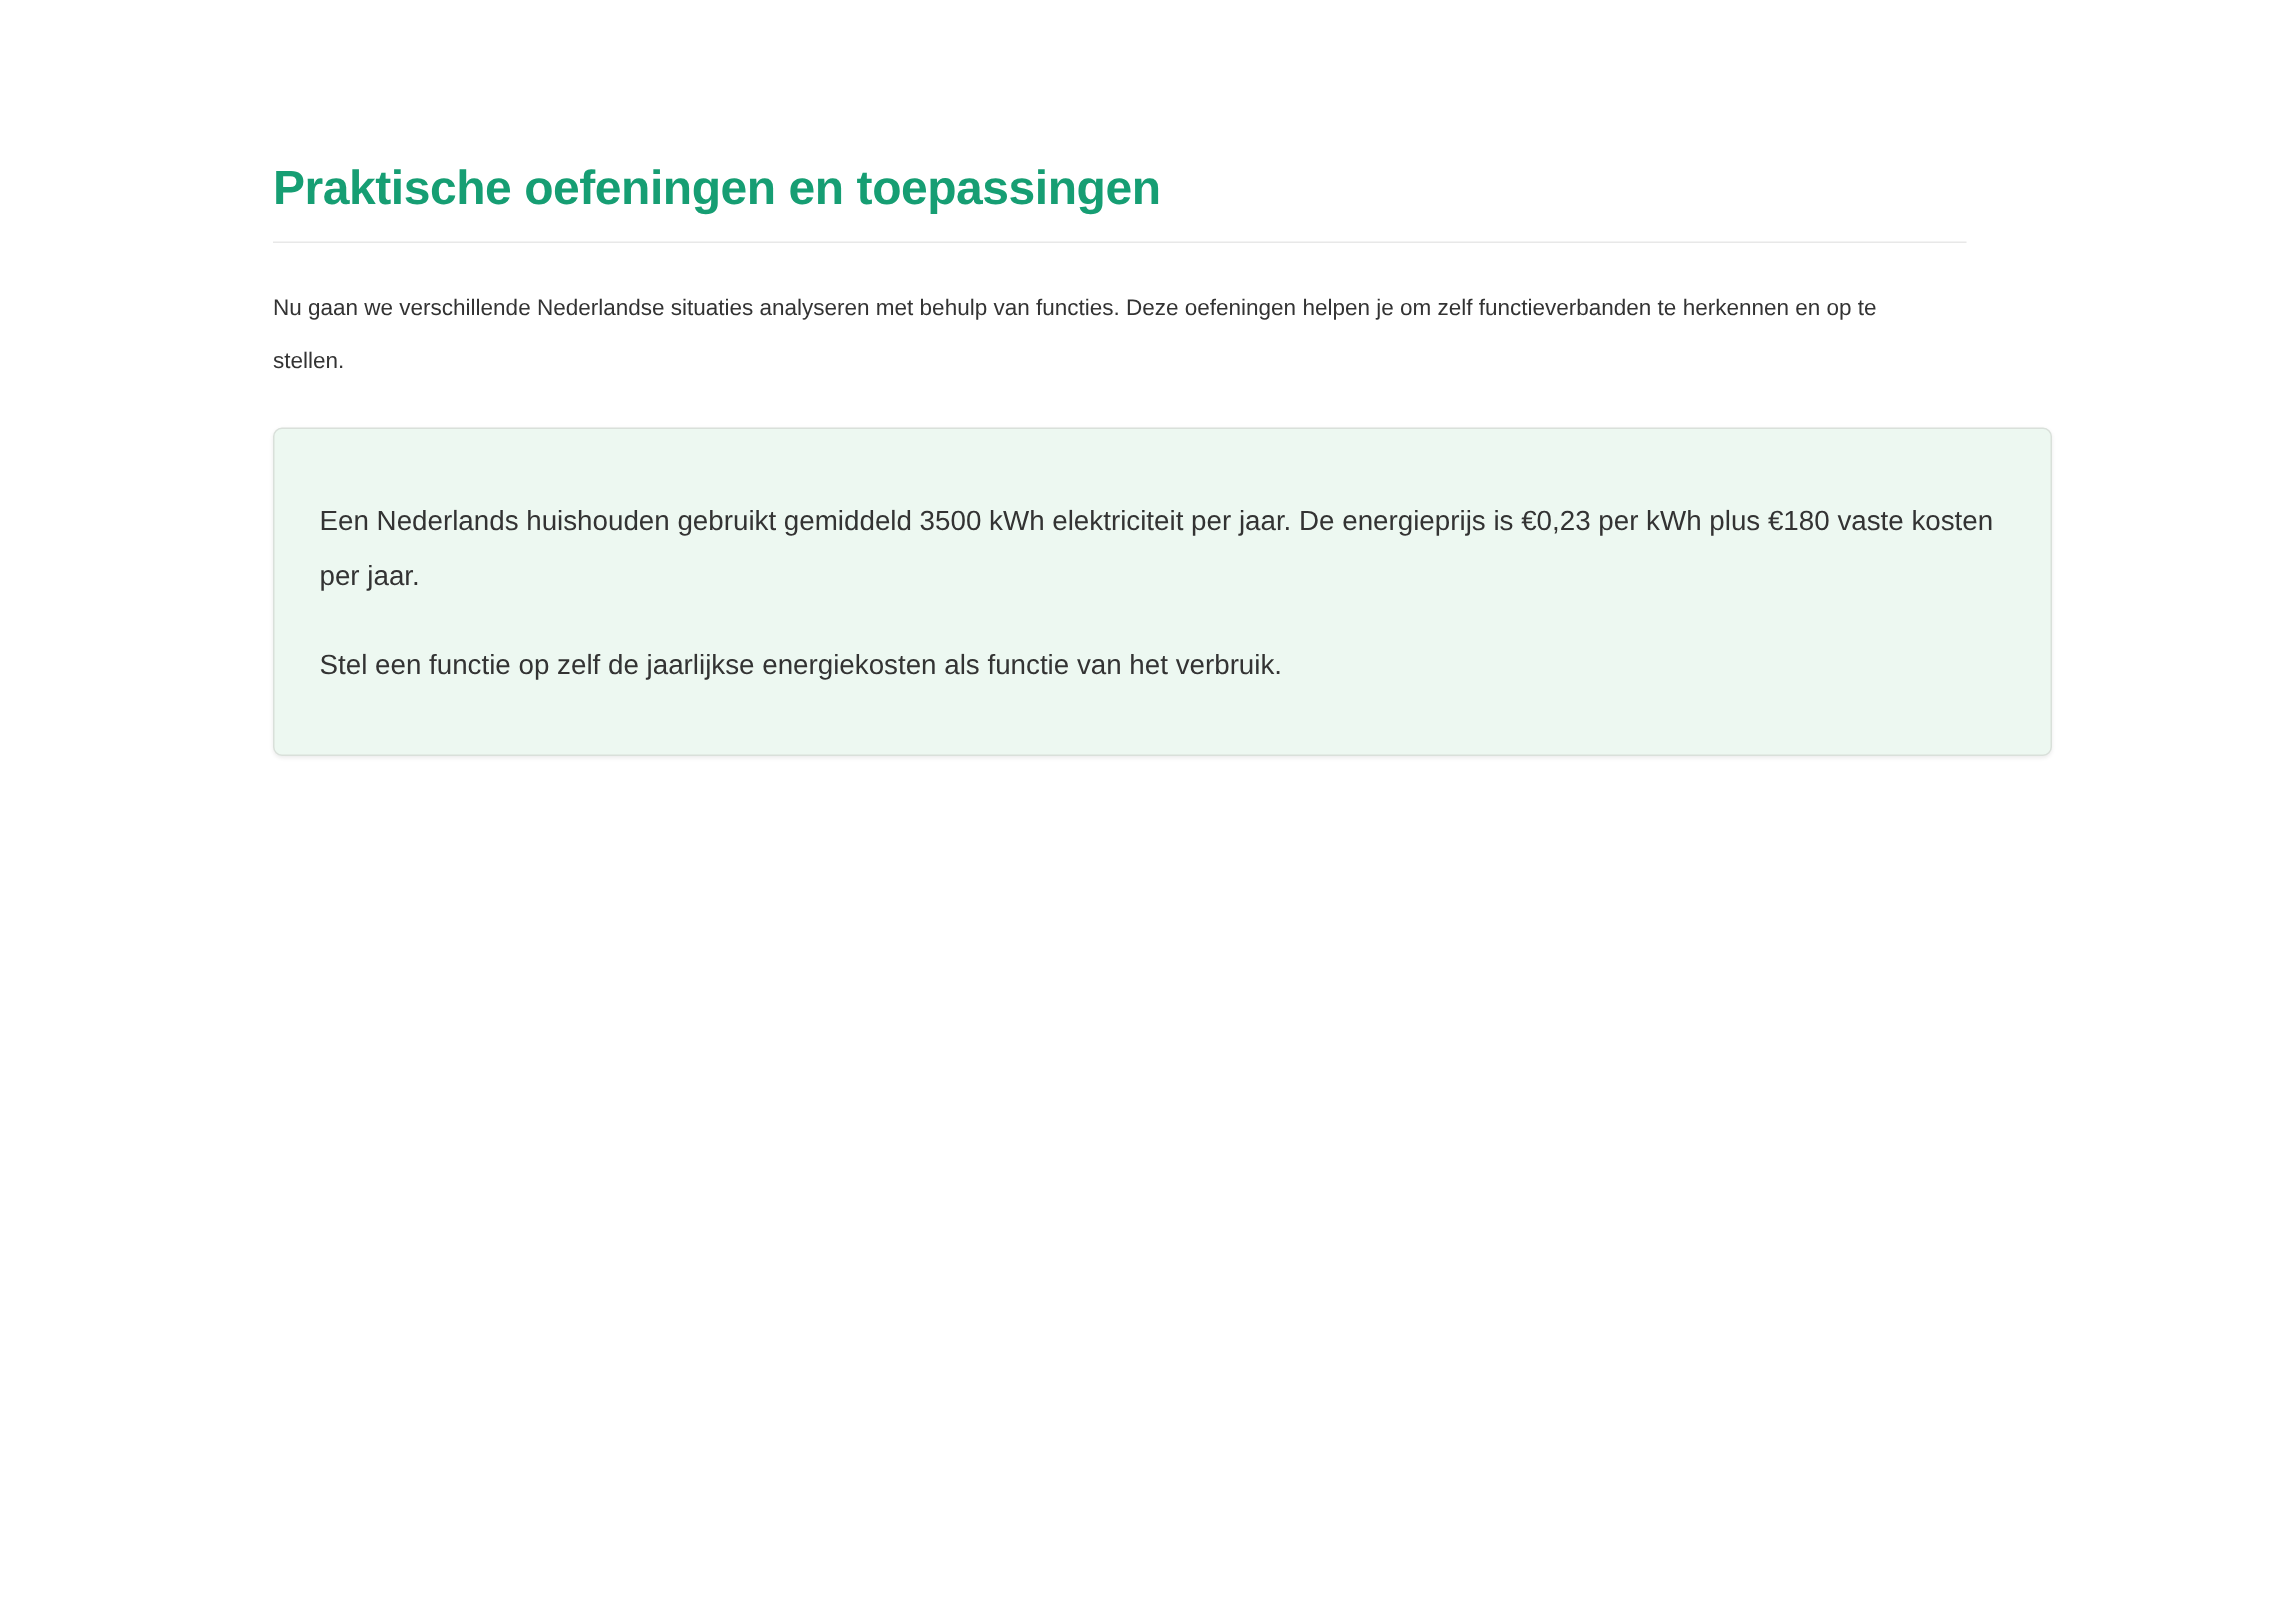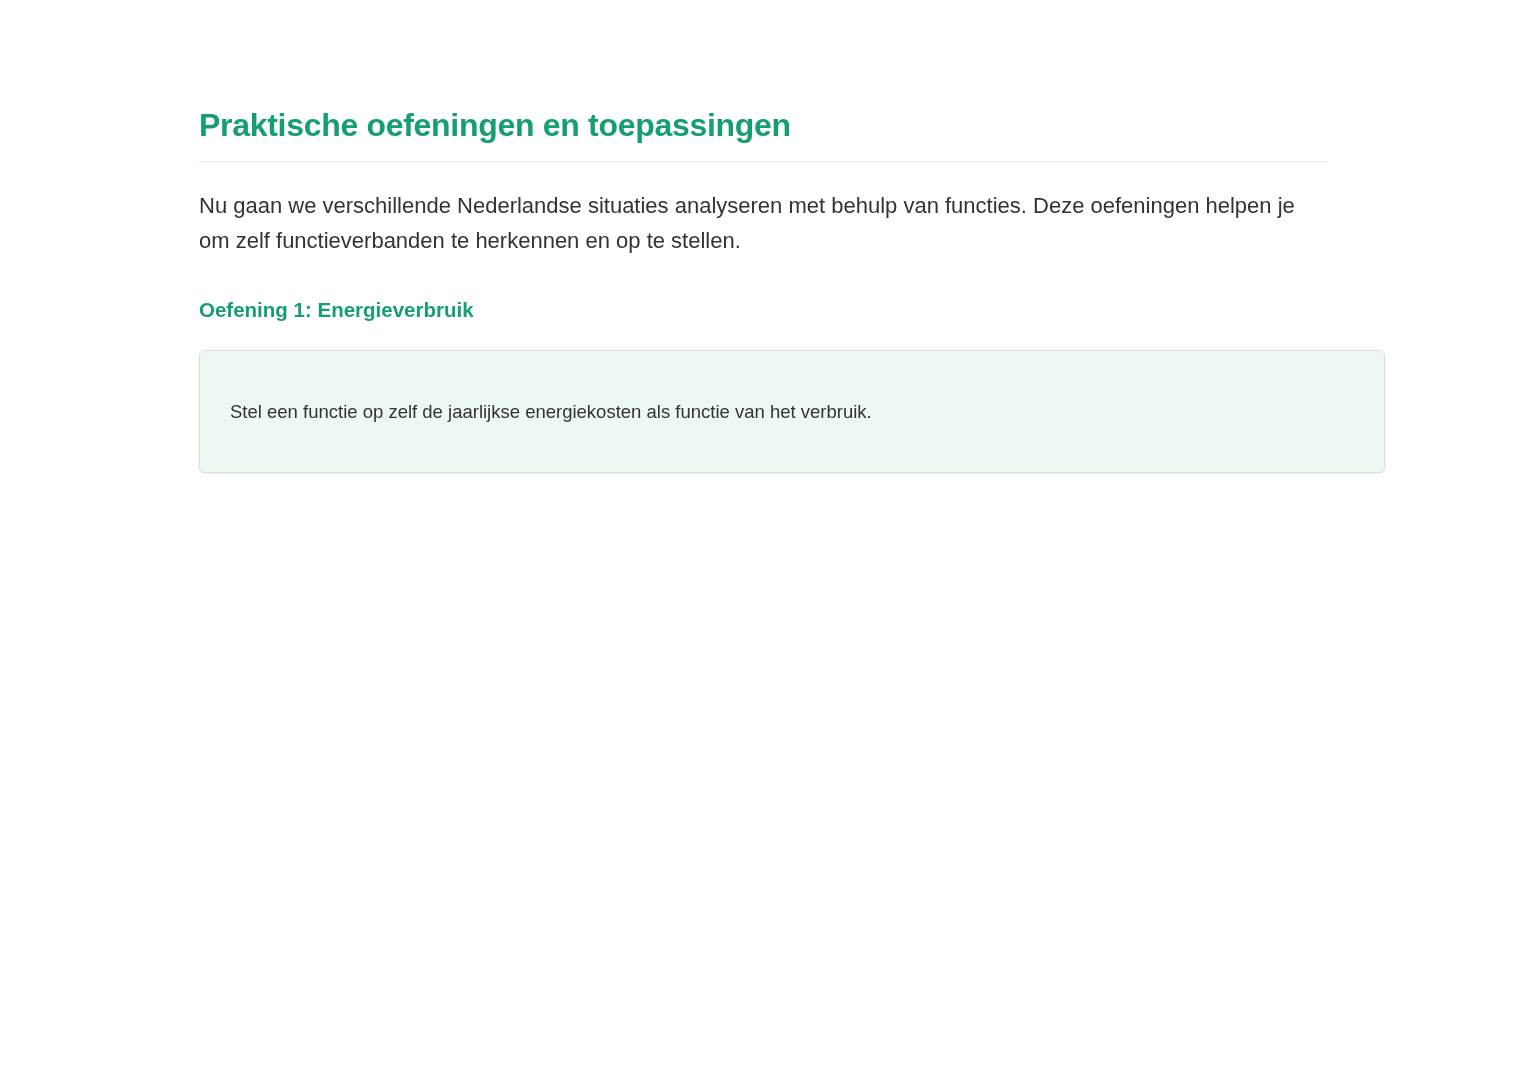--- a/index.html
+++ b/index.html
@@ -19,42 +19,42 @@
   }
   .page {
     position: relative;
     width: 1527px;
     height: 1080px;
     background: #ffffff;
     overflow: hidden;
   }
   .content {
     position: absolute;
-    left: 199px;
+    left: 182px;
     top: 105px;
     width: 1186px;
   }
   .page-title {
     margin: 0;
     font-size: 32px;
     line-height: 41px;
     font-weight: 700;
     letter-spacing: -0.3px;
     color: var(--accent);
   }
   .title-divider {
     border: none;
     border-top: 1px solid var(--divider);
     width: 1129px;
     margin: 15px 0 0 0;
   }
   .intro-paragraph {
     margin: 26px 0 0 0;
     width: 1105px;
-    font-size: 22px;
+    font-size: 15px;
     line-height: 35px;
   }
   .exercise-heading {
     margin: 39px 0 0 0;
     font-size: 20.5px;
     line-height: 26px;
     font-weight: 700;
     color: var(--accent);
   }
   .exercise-callout {
@@ -78,20 +78,20 @@
 
 <div class="page">
   <div class="content">
 
     <h1 class="page-title">Praktische oefeningen en toepassingen</h1>
 
     <hr class="title-divider">
 
     <p class="intro-paragraph">Nu gaan we verschillende Nederlandse situaties analyseren met behulp van functies. Deze oefeningen helpen je om zelf functieverbanden te herkennen en op te stellen.</p>
 
-    <h2 class="exercise-heading">Oefening 1: Energieverbruik</h2>
 
     <div class="exercise-callout">
+      <p>Een Nederlands huishouden gebruikt gemiddeld 3500 kWh elektriciteit per jaar. De energieprijs is €0,23 per kWh plus €180 vaste kosten per jaar.</p>
       <p>Stel een functie op zelf de jaarlijkse energiekosten als functie van het verbruik.</p>
     </div>
 
   </div>
 </div>
 
 </body></html>

